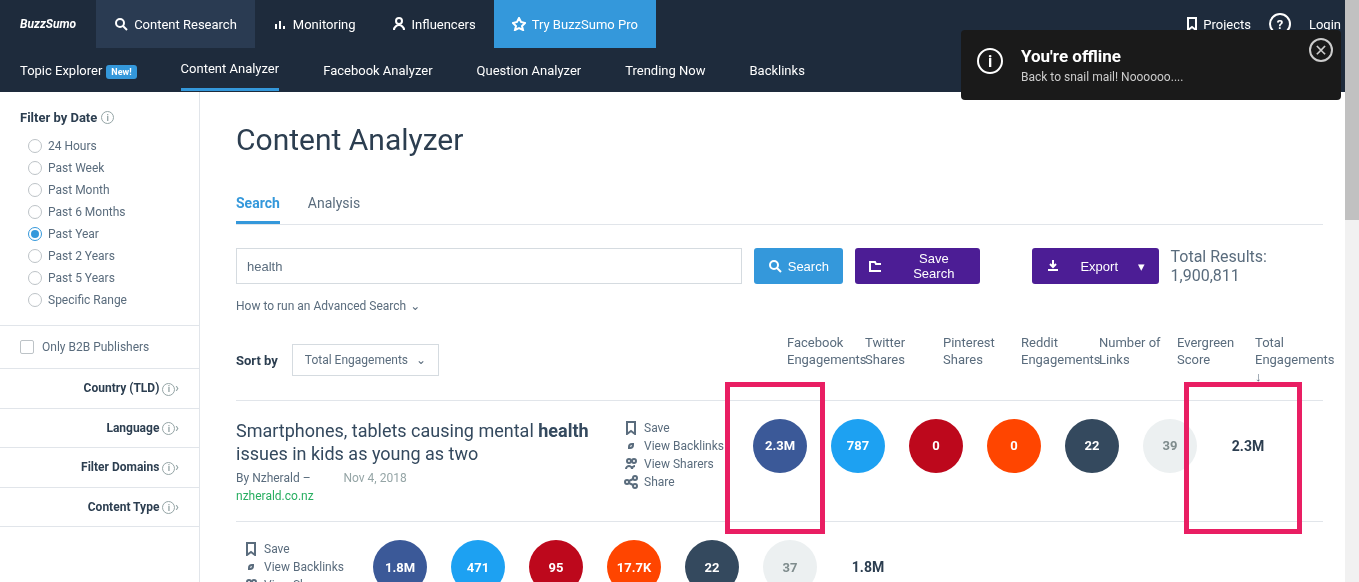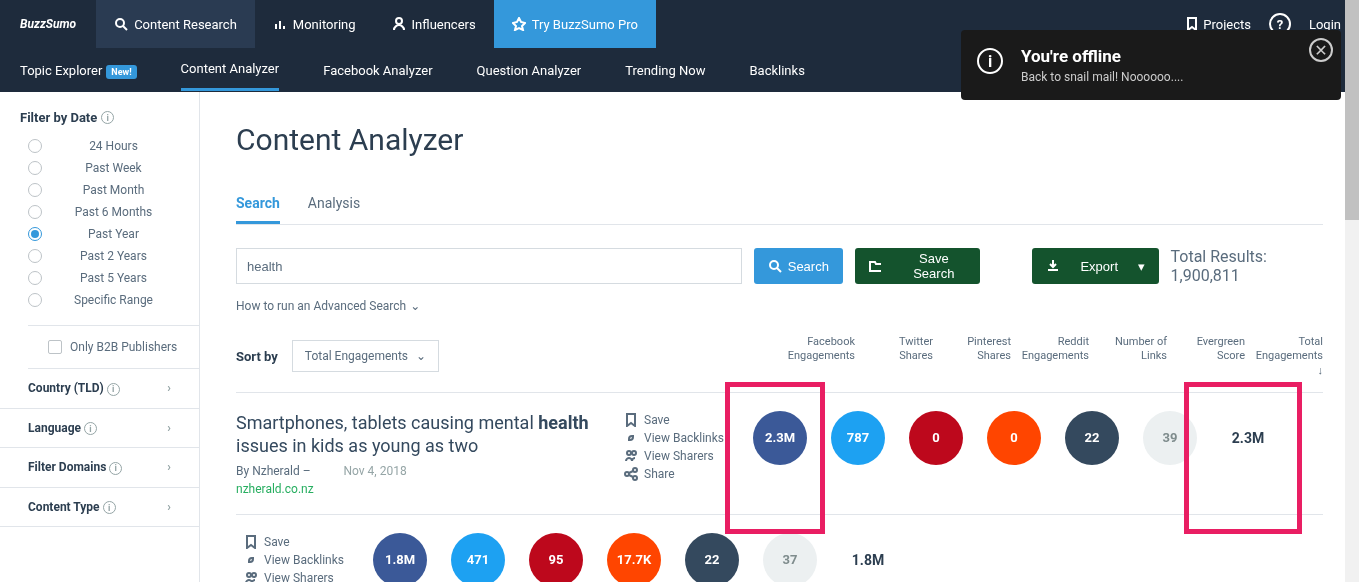--- a/index.html
+++ b/index.html
@@ -13,45 +13,45 @@
 .nav-right-item{color:#fff;font-size:13px;cursor:pointer;display:flex;align-items:center;gap:4px;}
 .help-circle{border:2px solid #fff;border-radius:50%;width:22px;height:22px;display:flex;align-items:center;justify-content:center;font-weight:bold;}
 .subnav{background:#1e2b3c;display:flex;align-items:center;height:44px;padding:0 20px;gap:44px;}
 .sub-item{color:#fff;font-size:13px;cursor:pointer;padding:12px 0;}
 .sub-active{border-bottom:3px solid #3498db;}
 .new-badge{background:#3498db;color:#fff;font-size:9px;padding:2px 5px;border-radius:3px;margin-left:4px;font-weight:bold;}
 .layout{display:flex;}
 .sidebar{width:200px;border-right:1px solid #e1e5ea;background:#fff;padding-top:18px;}
 .filter-header{font-weight:bold;font-size:13px;padding:0 20px 10px 20px;display:flex;align-items:center;gap:4px;}
 .info-icon{border:1px solid #95a5a6;border-radius:50%;width:13px;height:13px;display:inline-flex;align-items:center;justify-content:center;font-size:9px;color:#95a5a6;}
-.radio-item{display:flex;align-items:center;gap:8px;padding:4px 20px 4px 48px;font-size:12px;cursor:pointer;color:#5a6c7d;position:relative;justify-content:center;}
+.radio-item{display:flex;align-items:center;gap:8px;padding:4px 20px 4px 48px;font-size:12px;cursor:pointer;color:#5a6c7d;position:relative;}
 .radio{width:14px;height:14px;border:1px solid #bdc3c7;border-radius:50%;position:absolute;left:28px;}
 .radio.checked{border-color:#3498db;}
 .radio.checked::after{content:'';width:8px;height:8px;background:#3498db;border-radius:50%;position:absolute;top:2px;left:2px;}
-.cb-item{display:flex;align-items:center;gap:8px;padding:14px 20px;font-size:12px;color:#5a6c7d;border-top:1px solid #e1e5ea;border-bottom:1px solid #e1e5ea;cursor:pointer;margin-left:28px;}
+.cb-item{display:flex;align-items:center;gap:8px;padding:14px 20px;font-size:12px;color:#5a6c7d;border-top:1px solid #e1e5ea;border-bottom:1px solid #e1e5ea;cursor:pointer;}
 .cb{width:14px;height:14px;border:1px solid #bdc3c7;border-radius:2px;}
-.filter-row{display:flex;align-items:center;justify-content:space-between;padding:12px 28px;font-size:12px;color:#2c3e50;font-weight:bold;border-bottom:1px solid #e1e5ea;cursor:pointer;}
+.filter-row{display:flex;align-items:center;justify-content:flex-end;padding:12px 20px;font-size:12px;color:#2c3e50;font-weight:bold;border-bottom:1px solid #e1e5ea;cursor:pointer;}
 .chev{color:#95a5a6;}
 .main{flex:1;padding:30px 36px 0 36px;}
 h1{font-size:30px;font-weight:400;color:#2c3e50;margin-bottom:28px;}
 .tabs{display:flex;gap:28px;border-bottom:1px solid #e1e5ea;margin-bottom:22px;}
 .tab{padding:10px 0;font-size:14px;cursor:pointer;color:#5a6c7d;}
 .tab.active{color:#3498db;font-weight:bold;border-bottom:3px solid #3498db;}
 .search-row{display:flex;align-items:center;gap:12px;margin-bottom:10px;}
 .search-input{flex:0 1 560px;height:36px;border:1px solid #d5dbe0;padding:0 10px;font-size:13px;color:#5a6c7d;}
 .btn{height:36px;padding:0 14px;border:none;border-radius:3px;cursor:pointer;font-size:13px;display:flex;align-items:center;gap:6px;}
 .btn-primary{background:#3498db;color:#fff;}
-.btn-dark{background:#14532d;color:#fff;gap:20px;}
+.btn-dark{background:#4c1d95;color:#fff;gap:20px;}
 .total-results{margin-left:auto;font-size:16px;color:#5a6c7d;}
 .adv-search{color:#5a6c7d;font-size:12px;margin-bottom:22px;display:inline-flex;align-items:center;gap:4px;cursor:pointer;}
 .sort-row{display:flex;align-items:center;margin-bottom:14px;}
 .sort-label{font-size:13px;font-weight:bold;margin-right:14px;}
 .sort-select{border:1px solid #d5dbe0;padding:8px 12px;font-size:12px;color:#5a6c7d;cursor:pointer;display:flex;align-items:center;gap:8px;}
 .cols{display:flex;gap:10px;}
-.col-head{width:68px;text-align:right;font-size:11px;color:#5a6c7d;line-height:1.3;}
+.col-head{width:68px;text-align:left;font-size:13px;color:#5a6c7d;line-height:1.3;}
 .result{display:flex;border-top:1px solid #e1e5ea;padding:18px 0;align-items:flex-start;}
 .result-text{width:380px;}
 .result-title{font-size:18px;color:#34495e;line-height:1.3;margin-bottom:6px;}
 .result-title b{font-weight:bold;}
 .byline{font-size:12px;color:#5a6c7d;margin-bottom:4px;}
 .byline .date{color:#95a5a6;padding-left:30px;}
 .domain{font-size:12px;color:#27ae60;}
 .actions{width:130px;font-size:12px;color:#5a6c7d;padding-left:8px;text-align:center;}
 .action{display:flex;align-items:center;gap:6px;padding:2px 0;cursor:pointer;}
 .bubbles{display:flex;gap:10px;align-items:center;}

